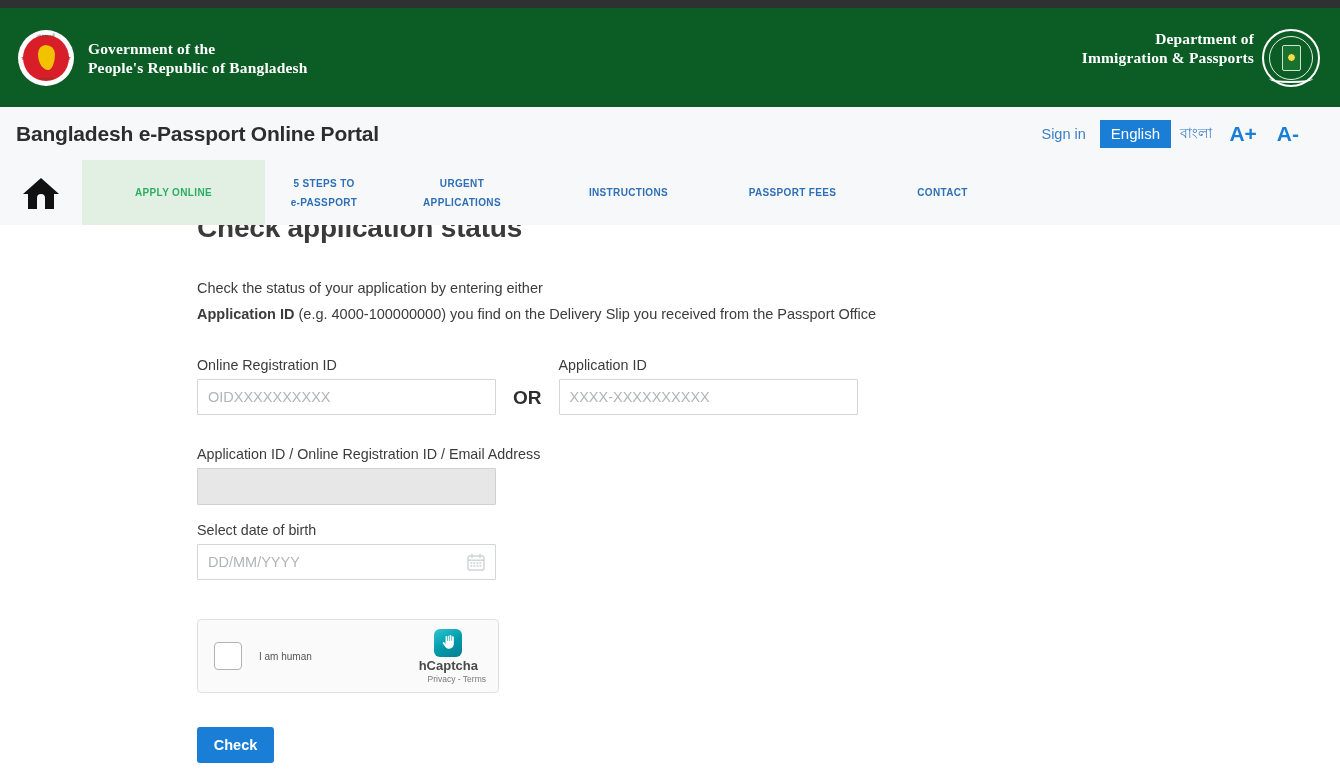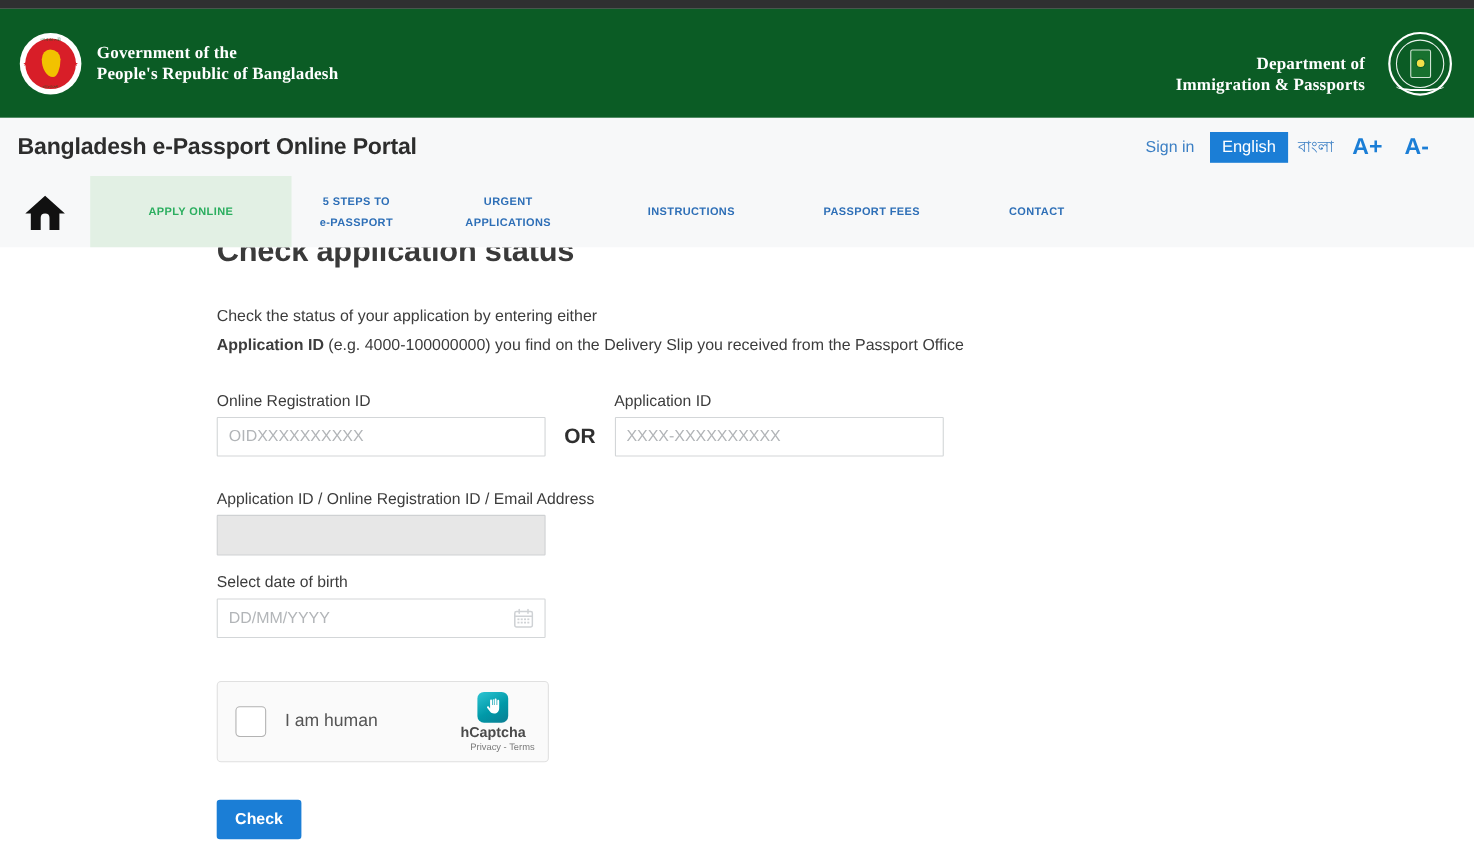--- a/index.html
+++ b/index.html
@@ -30,21 +30,21 @@
   }
   .gov-left { display: flex; align-items: center; gap: 14px; }
   .gov-title {
     color: #ffffff;
     font-family: "Liberation Serif", serif;
     font-weight: bold;
     font-size: 15.5px;
     line-height: 19px;
     letter-spacing: .15px;
   }
-  .gov-right { display: flex; align-items: flex-end; gap: 21px; }
+  .gov-right { display: flex; align-items: flex-start; gap: 8px; }
   .gov-title-right {
     color: #ffffff;
     font-family: "Liberation Serif", serif;
     font-weight: bold;
     font-size: 15.5px;
     line-height: 19px;
     text-align: right;
     letter-spacing: .15px;
   }
 
@@ -293,21 +293,21 @@
     justify-content: space-between;
   }
   .hcap-left { display: flex; align-items: center; gap: 17px; }
   .hcap-box {
     width: 28px; height: 28px;
     background: #ffffff;
     border: 1px solid #b3b3b3;
     border-radius: 4px;
   }
   .hcap-label {
-    font-size: 16px;
+    font-size: 10px;
     color: #555555;
   }
   .hcap-right {
     display: flex;
     flex-direction: column;
     align-items: center;
     gap: 1px;
   }
   .hcap-logo {
     width: 28px; height: 28px;

